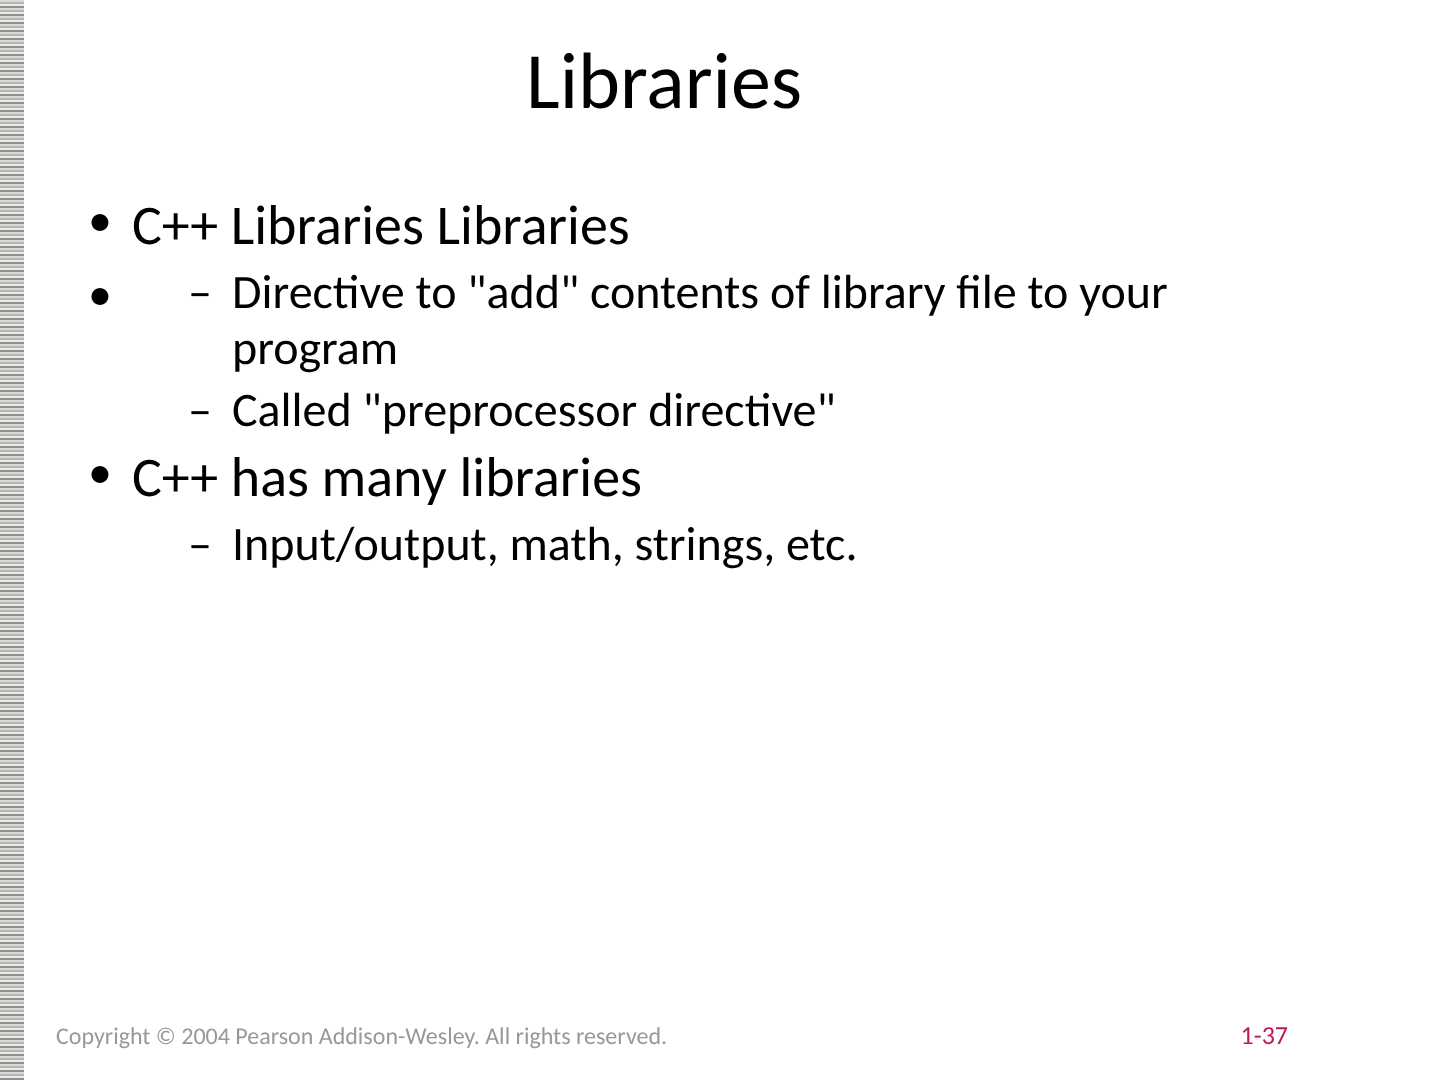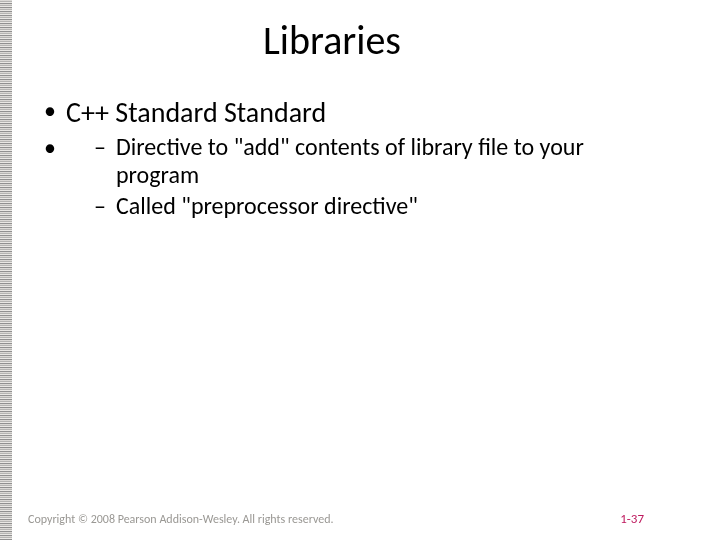--- a/index.html
+++ b/index.html
@@ -128,27 +128,32 @@
 <body>
 
 <div class="slide">
 
   <div class="left-strip"></div>
 
   <div class="title">Libraries</div>
 
   <div class="body">
     <ul class="l1">
-      <li><span>C++ Standard Standard</span></li>
+      <li><span>C++ Libraries Libraries</span></li>
       <li>
         <ul class="l2">
           <li><span>Directive to "add" contents of library file to your program</span></li>
           <li><span>Called "preprocessor directive"</span>
           </li>
         </ul>
       </li>
+      <li><span>C++ has many libraries</span>
+        <ul class="l2">
+          <li><span>Input/output, math, strings, etc.</span></li>
+        </ul>
+      </li>
     </ul>
   </div>
 
-  <div class="footer-left">Copyright © 2008 Pearson Addison-Wesley. All rights reserved.</div>
+  <div class="footer-left">Copyright © 2004 Pearson Addison-Wesley. All rights reserved.</div>
   <div class="footer-right">1-37</div>
 
 </div>
 
 </body></html>

